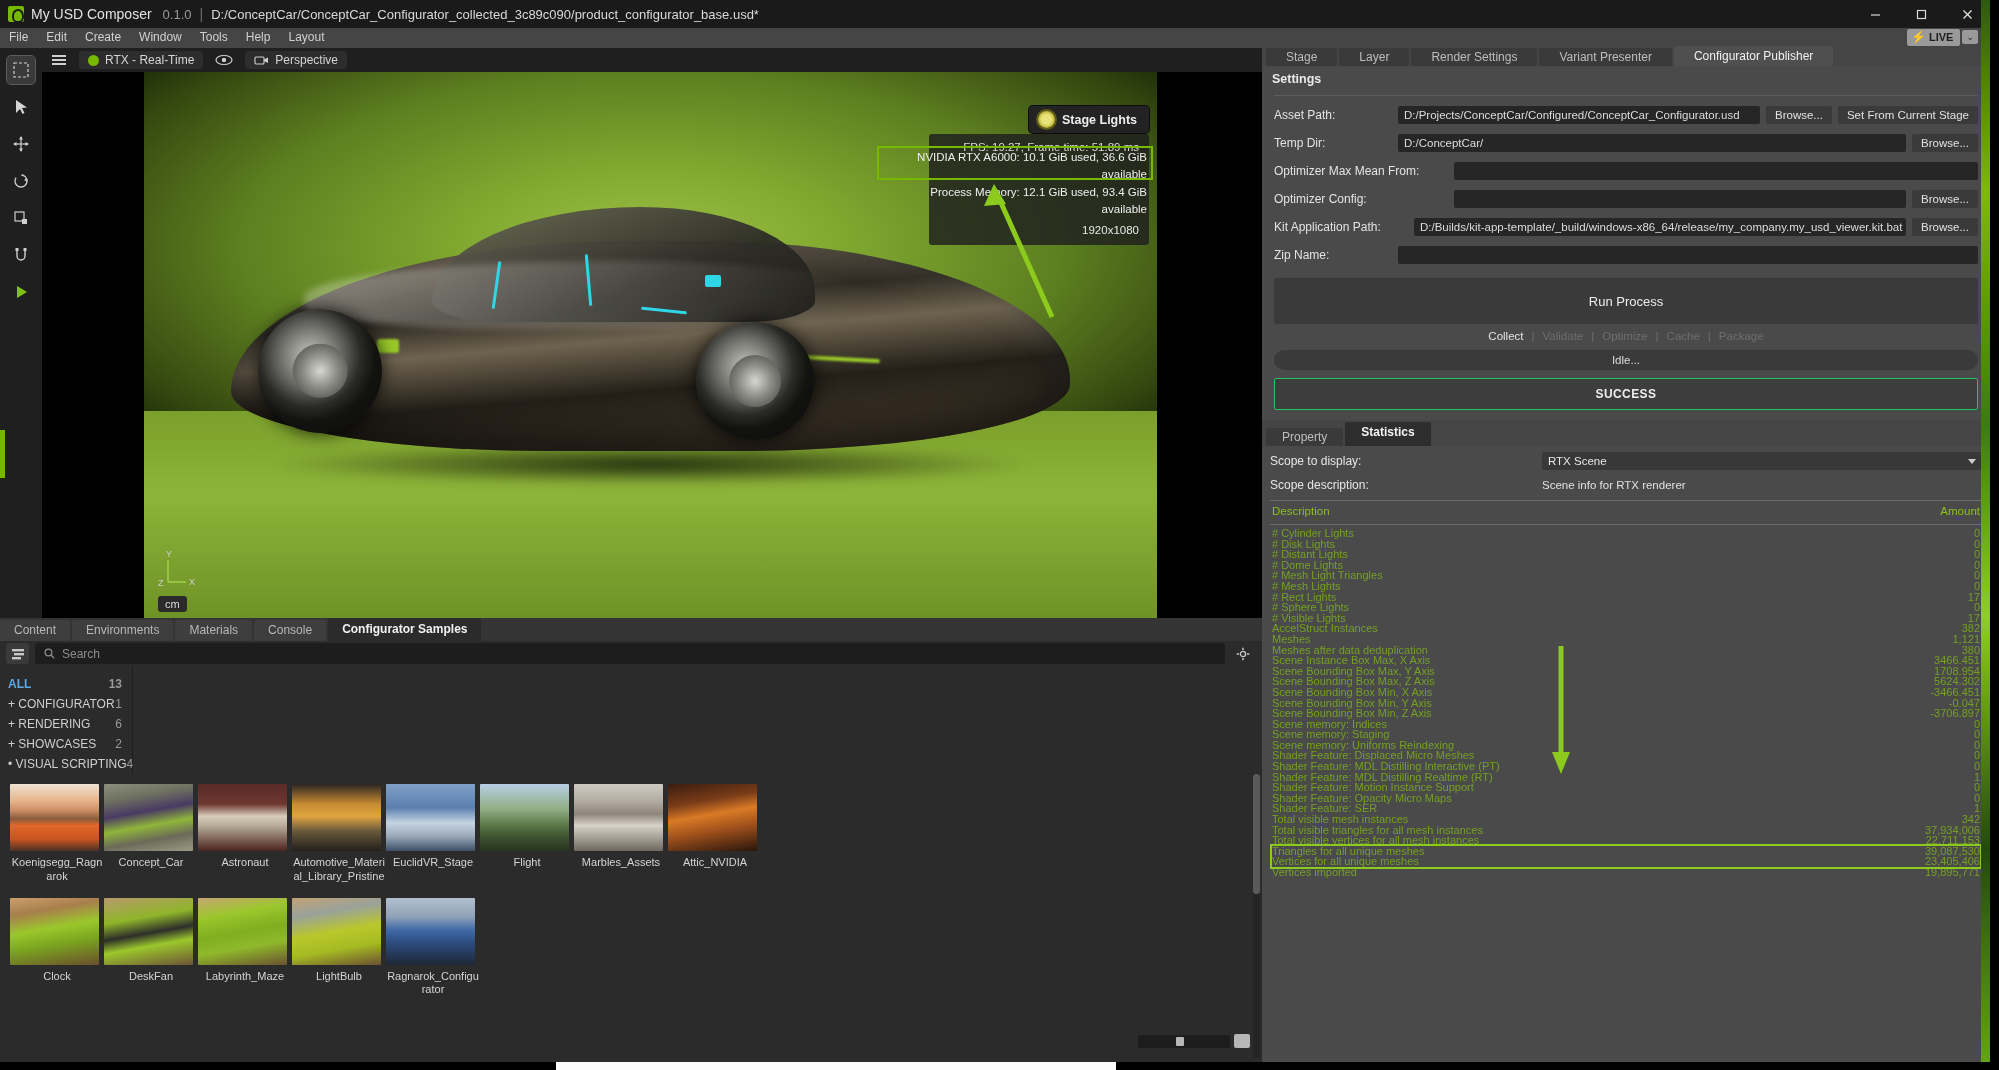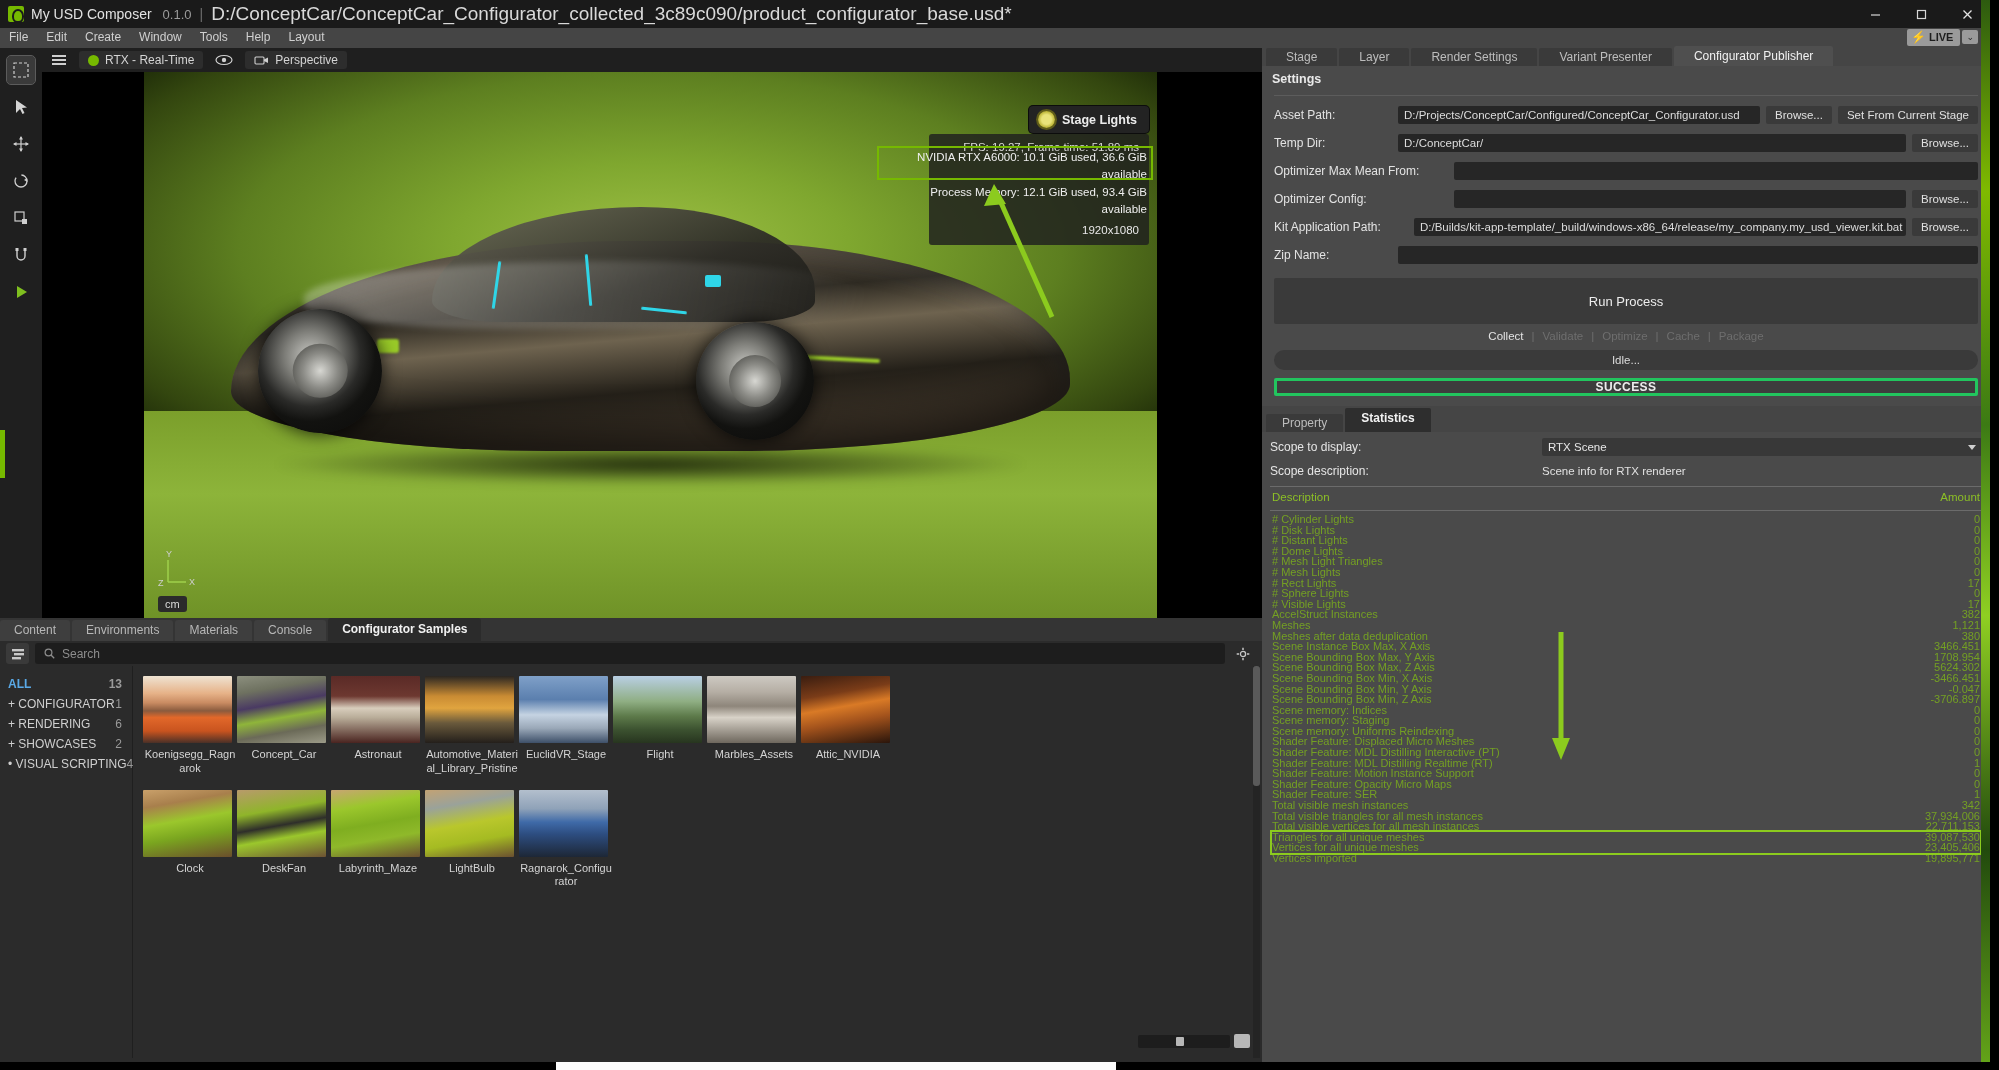--- a/index.html
+++ b/index.html
@@ -30,21 +30,21 @@
   }
   .app-logo {
     width:16px;height:16px;margin-left:8px;margin-right:7px;border-radius:2px;
     background:#76b900; position:relative; flex:none;
   }
   .app-logo:after{content:"";position:absolute;left:4px;top:3px;width:8px;height:10px;
     border:2px solid #1a1a1a;border-radius:50% 50% 45% 45%;}
   .title-name{font-size:14px;color:#e2e2e2;}
   .title-ver{font-size:13px;color:#9b9b9b;margin-left:11px;}
   .title-sep{color:#6e6e6e;margin:0 8px;}
-  .title-path{font-size:19px;color:#d9d9d9;}
+  .title-path{font-size:13px;color:#d9d9d9;}
   .win-btns{margin-left:auto;display:flex;height:28px;}
   .win-btn{width:46px;height:28px;display:flex;align-items:center;justify-content:center;color:#d8d8d8;font-size:13px;}
   .win-btn svg{display:block;}
 
   
   .menubar{
     position:absolute;left:0;top:28px;width:1990px;height:18px;background:#454545;
     display:flex;align-items:center;font-size:12px;color:#d0d0d0;
   }
   .menuitem{padding:0 9px;line-height:18px;}
@@ -127,21 +127,21 @@
   .browser{position:absolute;left:0;top:618px;width:1262px;height:444px;background:#2b2b2b;}
   .btabs{display:flex;height:23px;background:#343434;align-items:flex-end;font-size:12px;}
   .btab{padding:0 14px;height:21px;line-height:21px;color:#b7b7b7;background:#3e3e3e;margin-right:2px;
     border-radius:3px 3px 0 0;}
   .btab.active{background:#2b2b2b;color:#f1f1f1;font-weight:bold;height:23px;line-height:23px;}
   .bsearchrow{display:flex;align-items:center;height:25px;background:#2b2b2b;padding:3px 8px 3px 6px;gap:6px;}
   .filter-btn{width:23px;height:21px;background:#3a3a3a;border-radius:3px;display:flex;align-items:center;justify-content:center;}
   .searchbox{flex:1;height:21px;background:#1d1d1d;border-radius:3px;display:flex;align-items:center;
     gap:7px;padding:0 9px;color:#8d8d8d;font-size:12px;}
   .gear{width:23px;height:21px;display:flex;align-items:center;justify-content:center;color:#c7c7c7;}
-  .bbody{display:flex;height:392px;}
+  .bbody{display:flex;height:392px;flex-direction:column;}
   .bcats{width:133px;background:#2b2b2b;border-right:1px solid #1f1f1f;padding:8px 0 0 0;font-size:12px;}
   .cat{display:flex;justify-content:space-between;padding:3px 10px 3px 8px;color:#cfcfcf;}
   .cat.all{color:#5aa9e6;font-weight:bold;}
   .cat .cnt{color:#9a9a9a;}
   .cat .lbl{white-space:nowrap;}
   .bgrid{flex:1;background:#2b2b2b;padding:10px 0 0 10px;position:relative;overflow:hidden;}
   .grow{display:flex;gap:0;}
   .cardwrap{width:94px;padding-right:0;}
   .thumb{width:89px;height:67px;border-radius:1px;background:#555;overflow:hidden;position:relative;}
   .cardlabel{margin-top:5px;font-size:11px;color:#d4d4d4;text-align:center;line-height:1.25;width:94px;
@@ -168,21 +168,21 @@
   .fbtn{height:18px;background:#3a3a3a;color:#e0e0e0;font-size:11.5px;border-radius:2px;
     display:flex;align-items:center;padding:0 9px;margin-left:6px;white-space:nowrap;}
   .runbtn{height:46px;background:#3a3a3a;border-radius:2px;color:#ededed;font-size:13px;
     display:flex;align-items:center;justify-content:center;margin:2px 0 6px;}
   .steps{display:flex;align-items:center;justify-content:center;gap:8px;font-size:11.5px;margin-bottom:8px;}
   .step{color:#e3e3e3;}
   .step.dim{color:#6e6e6e;}
   .step-sep{color:#6e6e6e;}
   .statusbar{height:20px;background:#3a3a3a;border-radius:10px;color:#dcdcdc;font-size:11.5px;
     display:flex;align-items:center;justify-content:center;margin-bottom:8px;}
-  .successbar{height:18px;background:#3d3d3d;border:3px solid #22c55e;border-radius:2px;color:#ededed;
+  .successbar{height:32px;background:#3d3d3d;border:1px solid #22c55e;border-radius:2px;color:#ededed;
     font-size:12px;font-weight:bold;display:flex;align-items:center;justify-content:center;letter-spacing:.4px;text-align:right;}
 
   .ptabs{display:flex;height:20px;align-items:flex-end;background:#454545;gap:2px;padding-left:4px;
     margin-top:6px;font-size:12px;}
   .ptab{padding:0 16px;height:18px;line-height:18px;background:#3a3a3a;color:#bdbdbd;border-radius:2px 2px 0 0;}
   .ptab.active{background:#2e2e2e;color:#f2f2f2;height:24px;line-height:20px;font-weight:bold;}
   .statspanel{background:#4a4a4a;padding:6px 8px 0 8px;height:656px;position:relative;overflow:hidden;}
   .scoperow{display:flex;align-items:center;height:18px;margin-bottom:6px;font-size:12px;color:#e5e5e5;}
   .scoperow .lbl{width:272px;flex:none;}
   .combo{flex:1;height:18px;background:#383838;border-radius:2px;color:#e6e6e6;font-size:11.5px;

